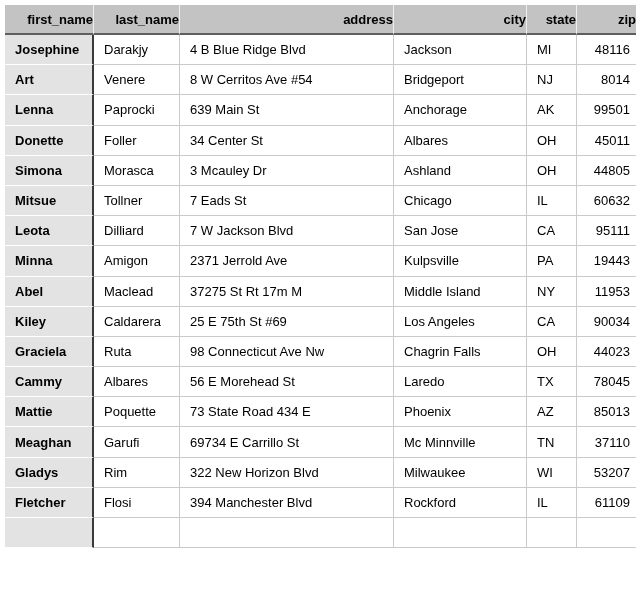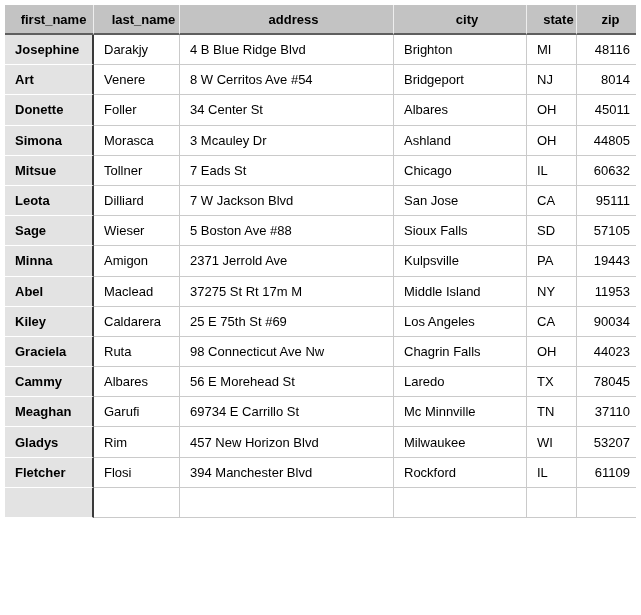--- a/index.html
+++ b/index.html
@@ -16,21 +16,21 @@
     position: absolute; left: 5px; top: 5px;
     width: 631px;
     border-collapse: separate; border-spacing: 0;
     table-layout: fixed;
     font-size: 13px;
   }
   th {
     height: 30px;
     background: var(--header-bg, #c3c3c3);
     font-weight: bold;
-    text-align: center;
+    text-align: right;
     vertical-align: middle;
     padding: 0 0 0 14px;
     border-bottom: 2px solid var(--header-bottom-border, #5f5f5f);
     border-right: 1px solid var(--header-separator, #eeeeee);
     white-space: nowrap; overflow: hidden; margin-top: 16px;
   }
   th:first-child { padding-left: 9px; }
   th:last-child { border-right: none; padding-left: 8px; }
   td {
     height: 30.2px;
@@ -70,33 +70,41 @@
         <th>city</th>
         <th>state</th>
         <th>zip</th>
       </tr>
   </thead>
   <tbody id="table-body">
       <tr>
         <td class="rowhead al-left">Josephine</td>
         <td class="al-left">Darakjy</td>
         <td class="al-left">4 B Blue Ridge Blvd</td>
-        <td class="al-left">Brighton</td>
+        <td class="al-left">Jackson</td>
         <td class="al-left">MI</td>
         <td class="al-right">48116</td>
       </tr>
       <tr>
         <td class="rowhead al-left">Art</td>
         <td class="al-left">Venere</td>
         <td class="al-left">8 W Cerritos Ave #54</td>
         <td class="al-left">Bridgeport</td>
         <td class="al-left">NJ</td>
         <td class="al-right">8014</td>
       </tr>
       <tr>
+        <td class="rowhead al-left">Lenna</td>
+        <td class="al-left">Paprocki</td>
+        <td class="al-left">639 Main St</td>
+        <td class="al-left">Anchorage</td>
+        <td class="al-left">AK</td>
+        <td class="al-right">99501</td>
+      </tr>
+      <tr>
         <td class="rowhead al-left">Donette</td>
         <td class="al-left">Foller</td>
         <td class="al-left">34 Center St</td>
         <td class="al-left">Albares</td>
         <td class="al-left">OH</td>
         <td class="al-right">45011</td>
       </tr>
       <tr>
         <td class="rowhead al-left">Simona</td>
         <td class="al-left">Morasca</td>
@@ -115,28 +123,20 @@
       </tr>
       <tr>
         <td class="rowhead al-left">Leota</td>
         <td class="al-left">Dilliard</td>
         <td class="al-left">7 W Jackson Blvd</td>
         <td class="al-left">San Jose</td>
         <td class="al-left">CA</td>
         <td class="al-right">95111</td>
       </tr>
       <tr>
-        <td class="rowhead al-left">Sage</td>
-        <td class="al-left">Wieser</td>
-        <td class="al-left">5 Boston Ave #88</td>
-        <td class="al-left">Sioux Falls</td>
-        <td class="al-left">SD</td>
-        <td class="al-right">57105</td>
-      </tr>
-      <tr>
         <td class="rowhead al-left">Minna</td>
         <td class="al-left">Amigon</td>
         <td class="al-left">2371 Jerrold Ave</td>
         <td class="al-left">Kulpsville</td>
         <td class="al-left">PA</td>
         <td class="al-right">19443</td>
       </tr>
       <tr>
         <td class="rowhead al-left">Abel</td>
         <td class="al-left">Maclead</td>
@@ -163,31 +163,39 @@
       </tr>
       <tr>
         <td class="rowhead al-left">Cammy</td>
         <td class="al-left">Albares</td>
         <td class="al-left">56 E Morehead St</td>
         <td class="al-left">Laredo</td>
         <td class="al-left">TX</td>
         <td class="al-right">78045</td>
       </tr>
       <tr>
+        <td class="rowhead al-left">Mattie</td>
+        <td class="al-left">Poquette</td>
+        <td class="al-left">73 State Road 434 E</td>
+        <td class="al-left">Phoenix</td>
+        <td class="al-left">AZ</td>
+        <td class="al-right">85013</td>
+      </tr>
+      <tr>
         <td class="rowhead al-left">Meaghan</td>
         <td class="al-left">Garufi</td>
         <td class="al-left">69734 E Carrillo St</td>
         <td class="al-left">Mc Minnville</td>
         <td class="al-left">TN</td>
         <td class="al-right">37110</td>
       </tr>
       <tr>
         <td class="rowhead al-left">Gladys</td>
         <td class="al-left">Rim</td>
-        <td class="al-left">457 New Horizon Blvd</td>
+        <td class="al-left">322 New Horizon Blvd</td>
         <td class="al-left">Milwaukee</td>
         <td class="al-left">WI</td>
         <td class="al-right">53207</td>
       </tr>
       <tr>
         <td class="rowhead al-left">Fletcher</td>
         <td class="al-left">Flosi</td>
         <td class="al-left">394 Manchester Blvd</td>
         <td class="al-left">Rockford</td>
         <td class="al-left">IL</td>

